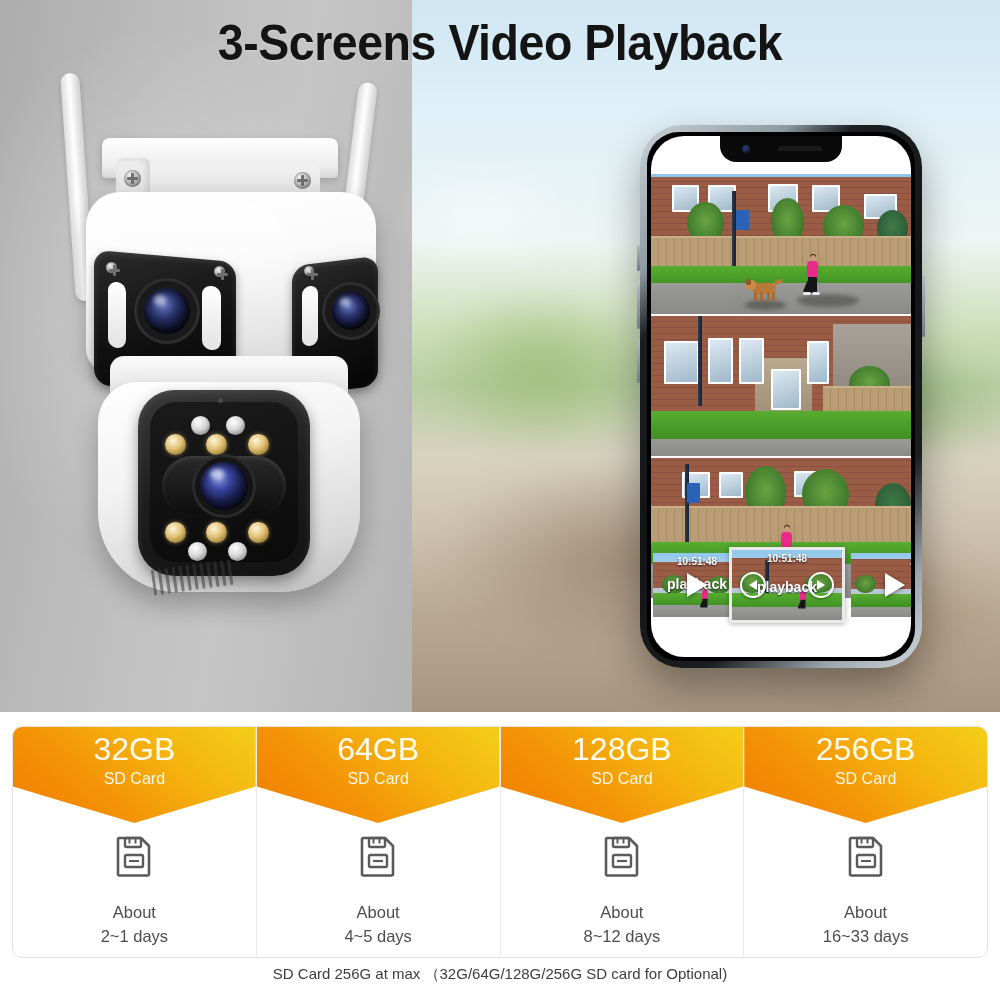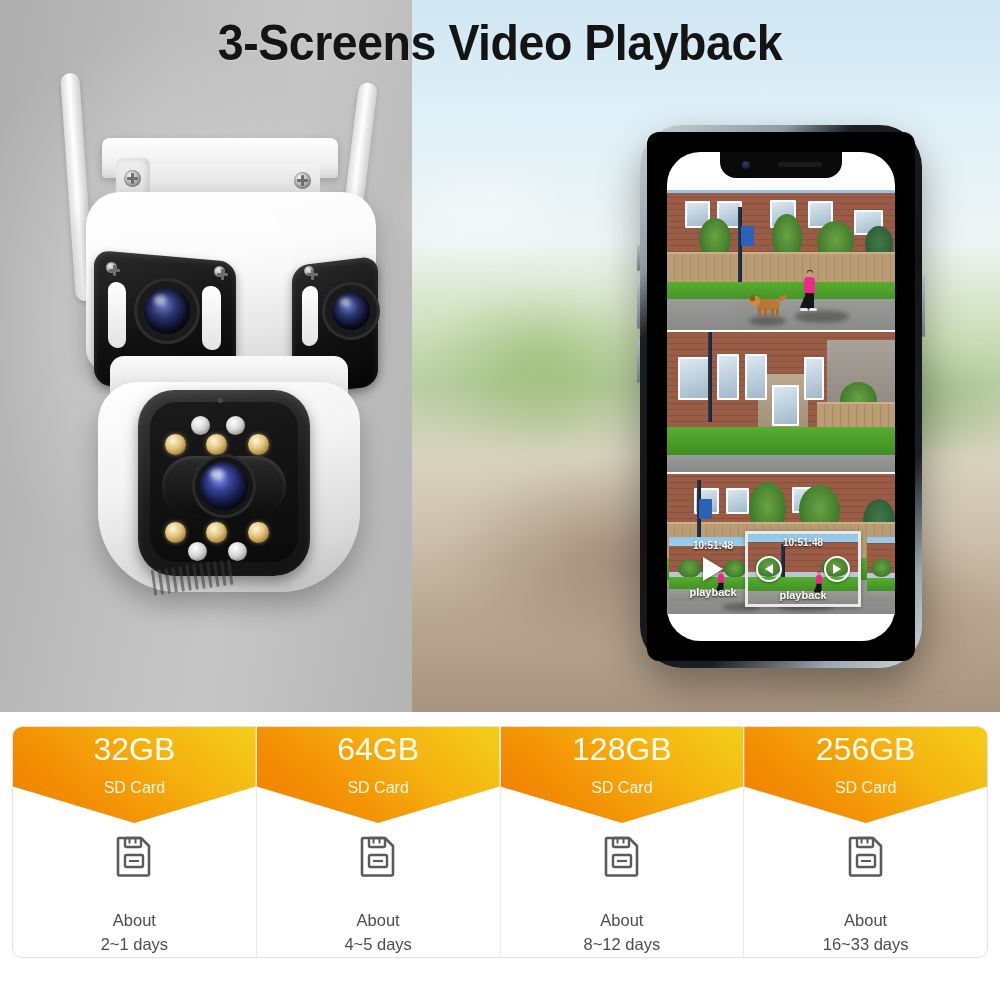--- a/index.html
+++ b/index.html
@@ -91,21 +91,21 @@
   .ptz-lens:after{content:"";position:absolute;left:20%;top:14%;width:30%;height:22%;border-radius:50%;
     background:rgba(255,255,255,.6);filter:blur(2px);}
   .grille{position:absolute;left:112px;top:504px;width:86px;height:26px;overflow:hidden;transform:rotate(-8deg);opacity:.55;}
   .grille i{position:absolute;top:0;width:3px;height:100%;background:#3a3a3a;border-radius:2px;}
   .mic-dot{position:absolute;left:178px;top:338px;width:5px;height:5px;border-radius:50%;background:#4a4a4a;}
 
   
   .phone{position:absolute;left:640px;top:125px;width:282px;height:543px;z-index:25;
     background:linear-gradient(135deg,#c9d2d8 0%,#8e9aa3 18%,#1c1f22 26%,#121416 50%,#1b1e21 74%,#9aa5ad 88%,#cfd7dc 100%);
     border-radius:42px;box-shadow:0 18px 40px rgba(0,0,0,.35);padding:7px;box-sizing:border-box;}
-  .phone-inner{position:relative;width:100%;height:100%;background:#000;border-radius:12px;padding:20px;box-sizing:border-box;}
+  .phone-inner{position:relative;width:100%;height:100%;background:#000;border-radius:32px;padding:4px;box-sizing:border-box;}
   .screen{position:relative;width:100%;height:100%;background:#fff;border-radius:33px;overflow:hidden;}
   .notch{position:absolute;left:50%;top:0;transform:translateX(-50%);width:122px;height:26px;
     background:#0a0a0a;border-radius:0 0 16px 16px;z-index:9;}
   .notch .cam{position:absolute;left:22px;top:9px;width:8px;height:8px;border-radius:50%;
     background:radial-gradient(circle at 40% 35%,#2b3d6b,#0a1124);}
   .notch .spk{position:absolute;right:20px;top:10px;width:44px;height:5px;border-radius:3px;background:#1a1a1a;}
   .btn-vol{position:absolute;left:-3px;width:3px;border-radius:2px;background:linear-gradient(180deg,#aeb8bf,#6f7a82);}
   .btn-pow{position:absolute;right:-3px;top:150px;width:3px;height:62px;border-radius:2px;background:linear-gradient(180deg,#aeb8bf,#6f7a82);}
 
   .cam-views{position:absolute;left:0;top:38px;width:100%;}
@@ -149,22 +149,22 @@
   .dog .tail{position:absolute;left:22px;top:-3px;width:9px;height:4px;background:#b97a3a;border-radius:3px;transform:rotate(-25deg);}
   .shadowblob{position:absolute;background:rgba(0,0,0,.3);border-radius:50%;filter:blur(2px);}
 
   
   .thumbs{position:absolute;left:0;bottom:34px;width:100%;height:76px;}
   .thumb{position:absolute;overflow:hidden;background:#b9c8d4;}
   .thumb.side{top:6px;width:88px;height:64px;}
   .thumb.center{top:0;width:116px;height:76px;box-shadow:0 1px 5px rgba(0,0,0,.3);border:3px solid #e9e9e9;box-sizing:border-box;}
   .thumb .ts{position:absolute;left:0;top:3px;width:100%;text-align:center;
     color:#fff;font-size:10px;font-weight:700;text-shadow:0 1px 2px rgba(0,0,0,.8);z-index:5;white-space:nowrap;}
-  .thumb .pb{position:absolute;left:0;bottom:3px;width:100%;text-align:center;
-    color:#fff;font-size:11px;font-weight:700;text-shadow:0 1px 2px rgba(0,0,0,.8);z-index:5;}
+  .thumb .pb{position:absolute;left:0;bottom:25px;width:100%;text-align:center;
+    color:#fff;font-size:14px;font-weight:700;text-shadow:0 1px 2px rgba(0,0,0,.8);z-index:5;}
   .playtri{position:absolute;left:50%;top:50%;transform:translate(-50%,-50%);
     width:0;height:0;border-left:20px solid #fff;border-top:12px solid transparent;border-bottom:12px solid transparent;
     filter:drop-shadow(0 1px 2px rgba(0,0,0,.5));z-index:6;}
   .navbtn{position:absolute;top:50%;transform:translateY(-50%);width:22px;height:22px;border-radius:50%;
     border:2px solid #fff;z-index:6;box-shadow:0 1px 3px rgba(0,0,0,.4);}
   .navbtn .arr{position:absolute;left:50%;top:50%;transform:translate(-50%,-50%);width:0;height:0;}
   .navbtn.prev .arr{border-right:8px solid #fff;border-top:5px solid transparent;border-bottom:5px solid transparent;}
   .navbtn.next .arr{border-left:8px solid #fff;border-top:5px solid transparent;border-bottom:5px solid transparent;}
   .thumb-scene{position:absolute;inset:0;}
 
@@ -176,24 +176,24 @@
   .col-label .cell{flex:1;display:flex;align-items:center;padding-left:28px;
     font-size:16.5px;color:#4a4a4a;line-height:1.38;}
   .col-label .cell.top{flex:0 0 96px;border-bottom:1px solid #eaeaea;}
   .col{flex:1;border-right:1px solid #eaeaea;position:relative;display:flex;flex-direction:column;}
   .col:last-child{border-right:none;}
   .banner{position:relative;height:96px;flex:0 0 96px;
     background:linear-gradient(40deg,#F07C00 0%,#F49305 35%,#F5B310 65%,#F3CE1A 100%);
     clip-path:polygon(0 0,100% 0,100% 62%,50% 100%,0 62%);
     display:flex;flex-direction:column;align-items:center;justify-content:flex-start;padding-top:6px;box-sizing:border-box;}
   .banner .cap{font-size:32px;font-weight:400;color:#fffdf2;line-height:1.05;}
-  .banner .sub{font-size:16px;color:#fff8e6;margin-top:12px;}
+  .banner .sub{font-size:16px;color:#fff8e6;margin-top:3px;}
   .cell-time{flex:1;display:flex;flex-direction:column;align-items:center;justify-content:flex-start;padding-top:12px;box-sizing:border-box;}
   .sdicon{width:36px;height:42px;}
-  .timetxt{margin-top:32px;text-align:center;font-size:16.5px;color:#4d4d4d;line-height:1.45;}
+  .timetxt{margin-top:24px;text-align:center;font-size:16.5px;color:#4d4d4d;line-height:1.45;}
   .footnote{position:absolute;left:0;top:965px;width:1000px;text-align:center;
     font-size:15px;color:#3d3d3d;}
 </style>
 </head>
 <body>
 
 <div id="page">
 
   <div class="hero">
     <div class="hero-left"></div>
@@ -527,14 +527,15 @@
         </svg>
         <div class="timetxt">
           <div>About</div>
           <div>16~33 days</div>
         </div>
       </div>
     </div>
 
   </div>
 
+  <div class="footnote">SD Card 256G at max  （32G/64G/128G/256G SD card for Optional)</div>
 
 </div>
 
 </body></html>

